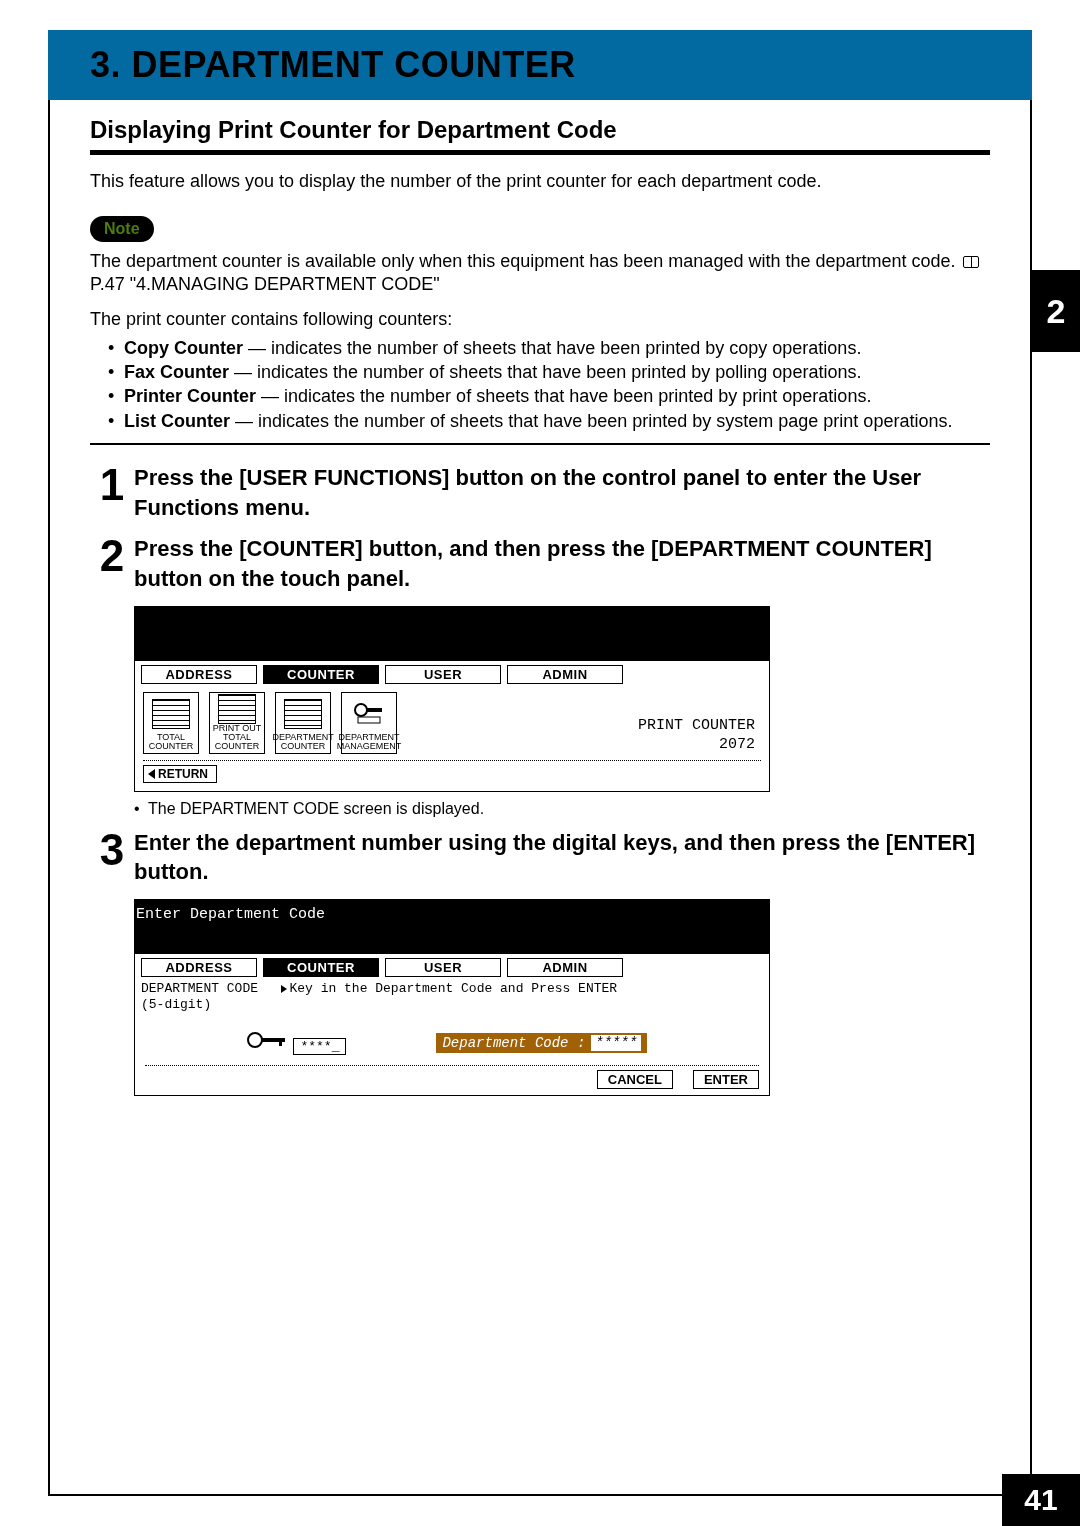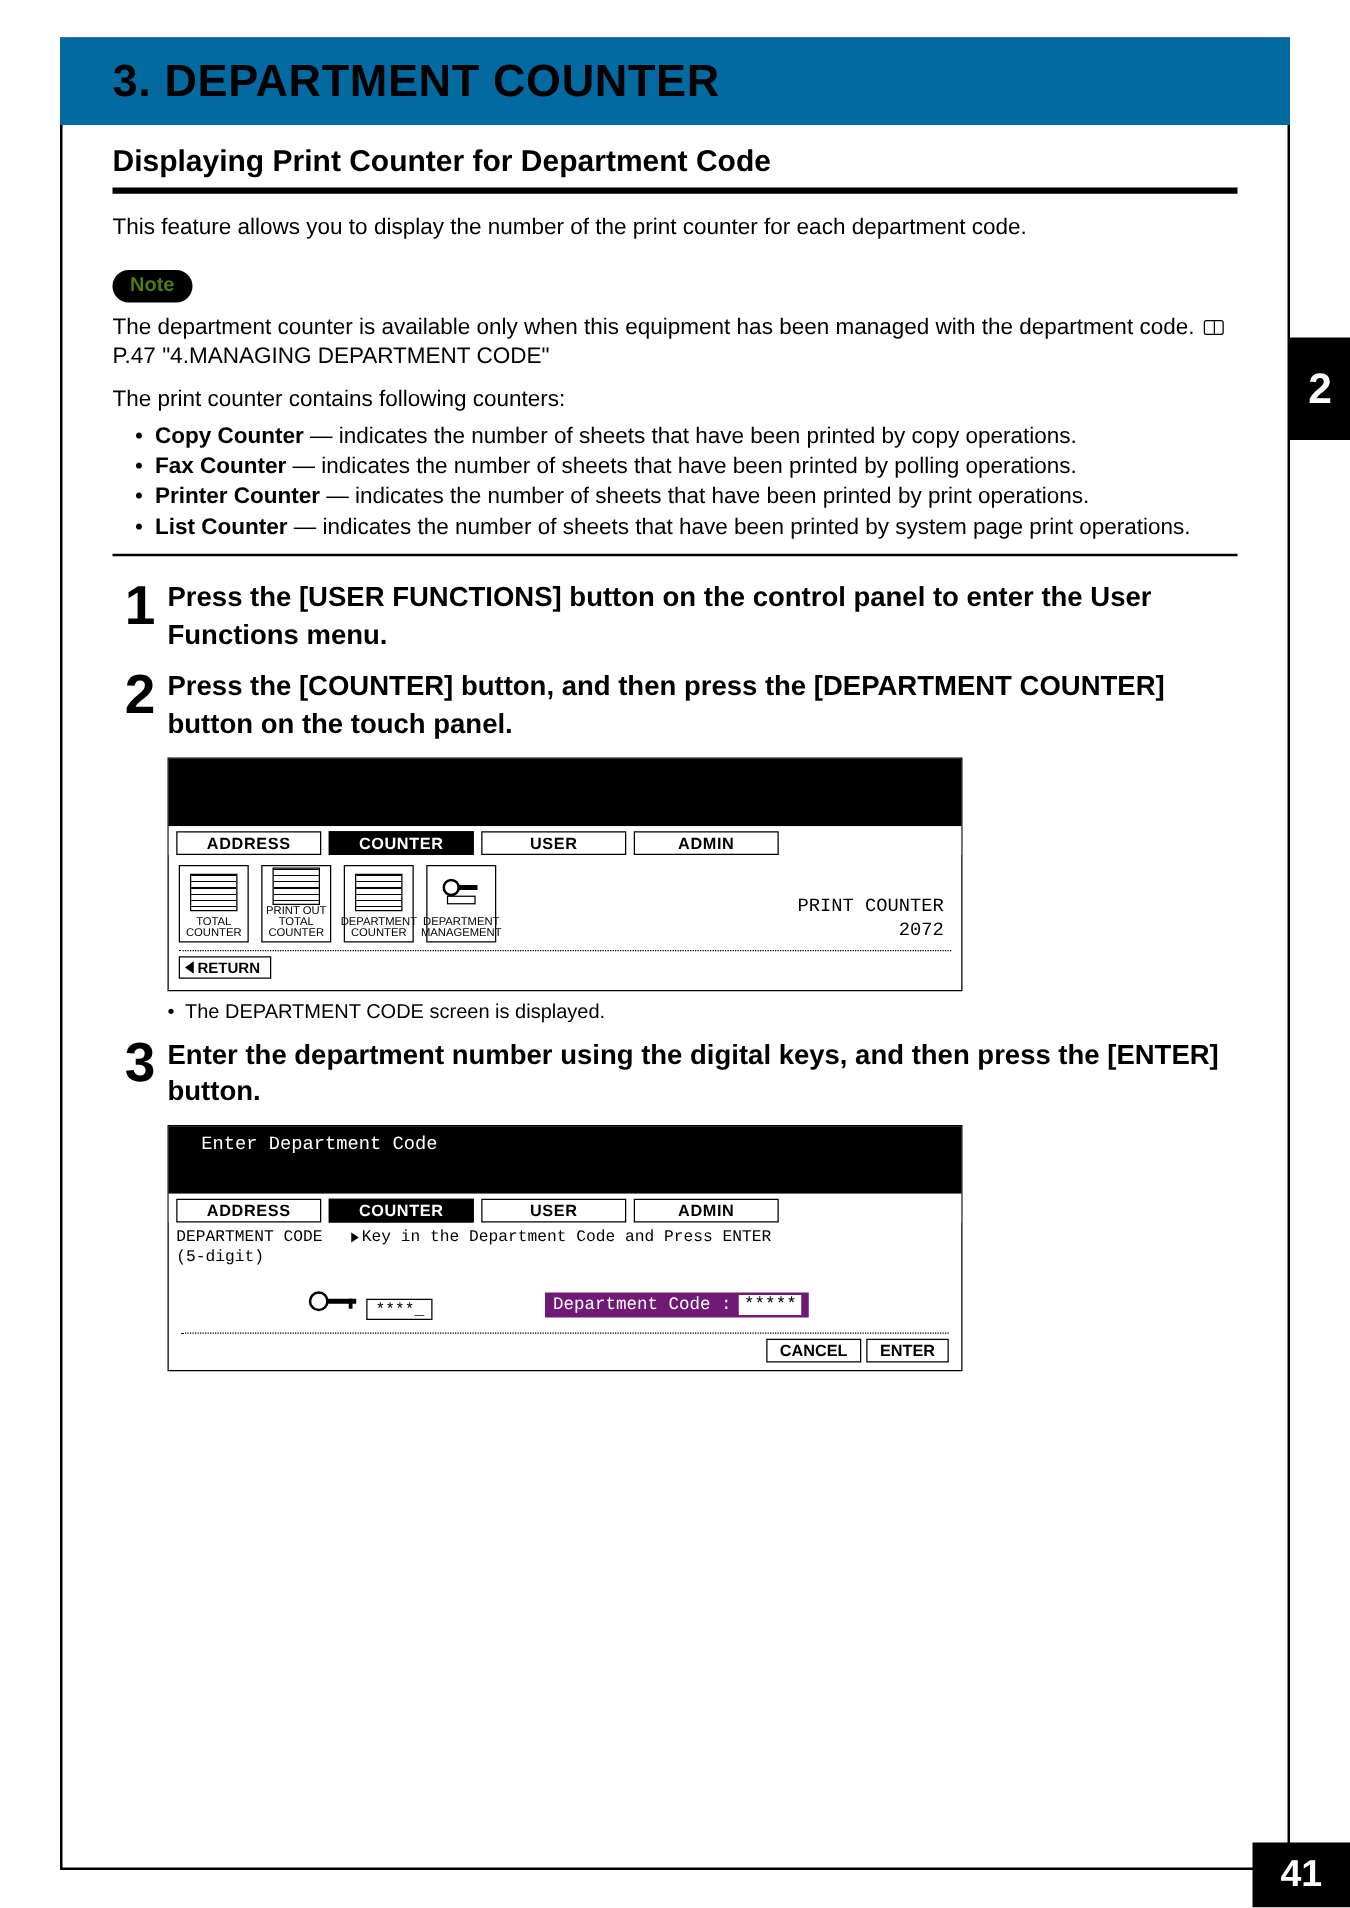--- a/index.html
+++ b/index.html
@@ -153,21 +153,21 @@
     border: 1px solid #000;
     margin-bottom: 8px;
     background: #fff;
   }
   .screen-top {
     height: 54px;
     background: #000;
     color: #fff;
     font-family: 'Courier New', monospace;
     font-size: 15px;
-    padding: 6px 26px;
+    padding: 6px 1px;
   }
   .tab-row {
     display: flex;
     gap: 6px;
     padding: 4px 6px 0 6px;
     background: #fff;
   }
   .tab {
     border: 1px solid #000;
     padding: 1px 0;
@@ -293,37 +293,38 @@
   }
   .star-box {
     border: 1px solid #000;
     font-family: 'Courier New', monospace;
     font-size: 13px;
     padding: 0 6px;
     display: inline-block;
     margin-top: 3px;
   }
   .dept-code-box {
-    background: #701a75;
+    background: #a16207;
     color: #fff;
     font-family: 'Courier New', monospace;
     font-size: 14px;
     padding: 2px 6px;
     display: inline-flex;
     align-items: flex-start;
     gap: 6px;
+    font-style: italic;
   }
   .dept-code-box .white-box {
     background: #fff;
     color: #000;
     padding: 0 4px;
   }
   .bottom-btns {
     display: flex;
-    gap: 4px;
+    gap: 20px;
     justify-content: flex-end;
     padding: 4px 10px 6px;
   }
   .ui-btn {
     border: 1px solid #000;
     font-size: 13px;
     font-weight: bold;
     padding: 1px 10px;
     font-family: Arial, sans-serif;
   }

